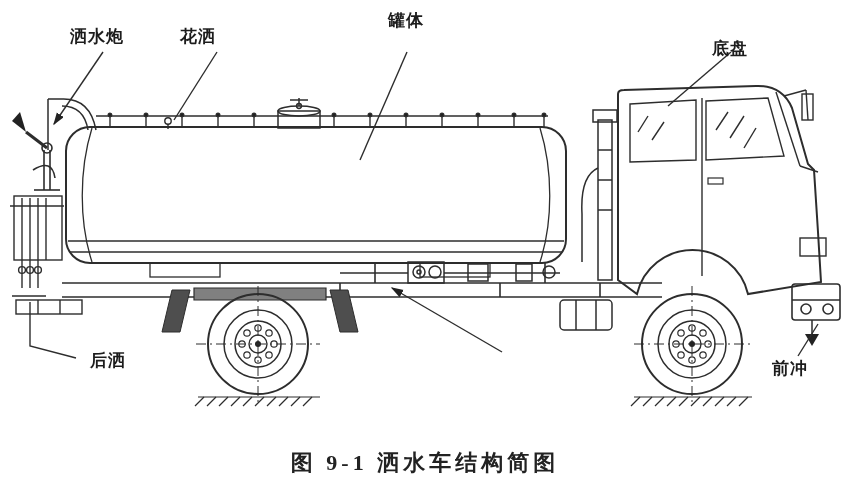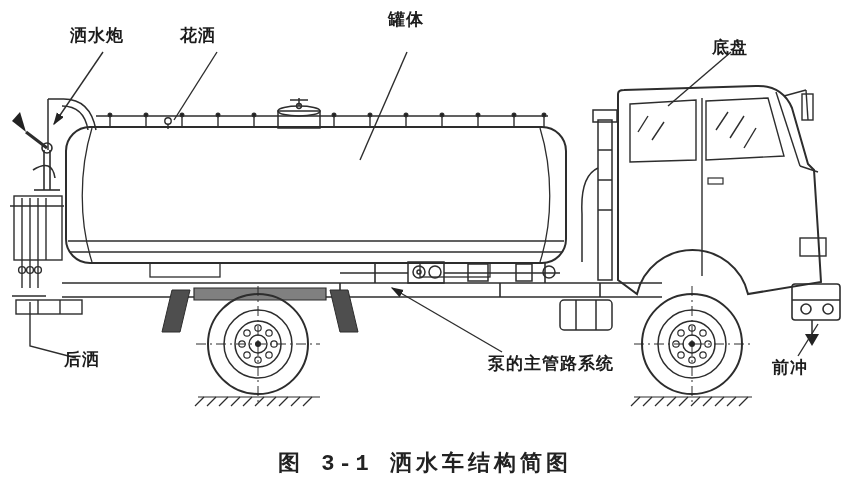--- a/index.html
+++ b/index.html
@@ -1,18 +1,18 @@
 <!DOCTYPE html>
 <html><head>
 <meta charset="utf-8">
 <style>
   html,body{margin:0;padding:0;background:#fff;}
   .stage{
     position:relative;width:850px;height:500px;background:#ffffff;overflow:hidden;
-    font-family:Liberation Mono, monospace;
+    font-family:Liberation Serif, serif;
   }
   .stage svg{position:absolute;left:0;top:0;}
   .lbl{
     position:absolute;font-size:17px;font-weight:700;color:#1c1c1c;
     white-space:nowrap;letter-spacing:1px;line-height:1;
   }
   .caption{
     position:absolute;left:0;right:0;top:448px;text-align:center;
     font-size:22px;font-weight:700;color:#222;letter-spacing:4px;
   }
@@ -253,18 +253,17 @@
       <polyline points="30,302 30,346 76,358"></polyline>
       <line x1="502" y1="352" x2="392" y2="288" marker-end="url(#arr)"></line>
       <polyline points="818,324 798,356"></polyline>
     </g>
   </svg>
 
   <div class="lbl" style="left:70px;top:28px">洒水炮</div>
   <div class="lbl" style="left:180px;top:28px">花洒</div>
   <div class="lbl" style="left:388px;top:12px">罐体</div>
   <div class="lbl" style="left:712px;top:40px">底盘</div>
-  <div class="lbl" style="left:64px;top:352px">后洒</div>
-  <div class="lbl" style="left:488px;top:356px">泵的主管路系统</div>
+  <div class="lbl" style="left:90px;top:352px">后洒</div>
   <div class="lbl" style="left:772px;top:360px">前冲</div>
 
-  <div class="caption">图 3-1 洒水车结构简图</div>
+  <div class="caption">图 9-1 洒水车结构简图</div>
 </div>
 
 </body></html>

